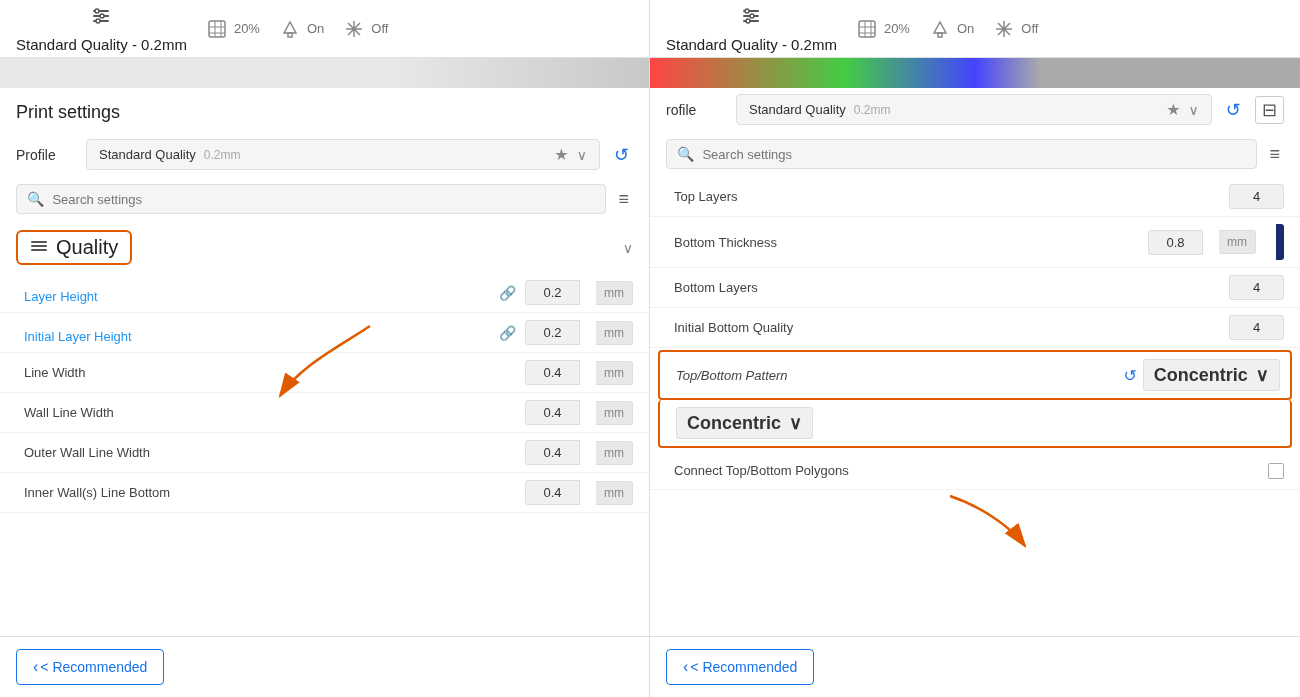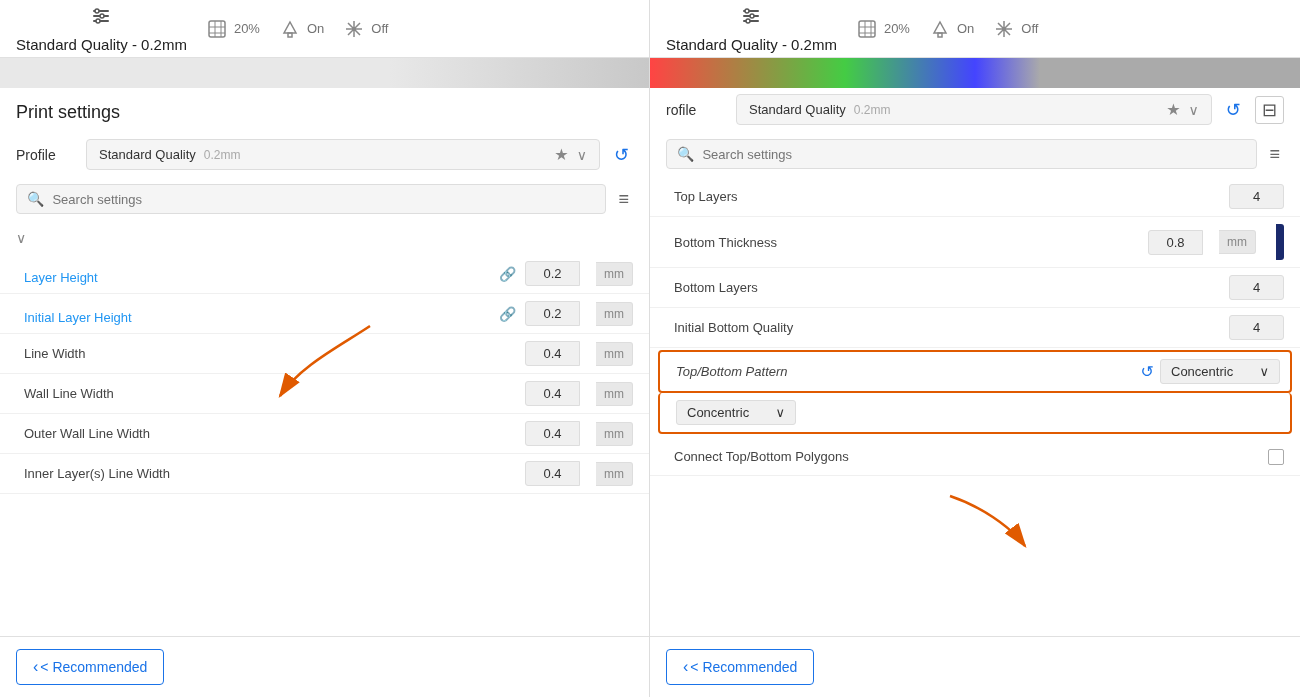--- a/index.html
+++ b/index.html
@@ -238,27 +238,28 @@
       border-radius: 0 3px 3px 0;
       padding: 4px 8px;
       font-size: 12px;
       color: #888;
     }
     .setting-value-dropdown {
       background: #f0f0f0;
       border: 1px solid #ddd;
       border-radius: 3px;
       padding: 4px 10px;
-      font-size: 13px;
+      font-size: 18px;
       color: #333;
       min-width: 120px;
       display: flex;
       align-items: center;
       justify-content: space-between;
       gap: 8px;
+      font-weight: bold;
     }
     .setting-value-number {
       background: #f0f0f0;
       border: 1px solid #ddd;
       border-radius: 3px;
       padding: 4px 10px;
       font-size: 13px;
       color: #333;
       min-width: 55px;
       text-align: center;
@@ -392,20 +393,32 @@
     <div class="search-input-wrap">
       <span style="font-size:14px;color:#aaa;">🔍</span>
       <input class="search-input" type="text" placeholder="Search settings" style="">
     </div>
     <button class="hamburger-btn">≡</button>
   </div>
 
   <div class="settings-list">
 
     <div class="section-header">
+      <div class="section-header-left">
+        <div class="quality-box">
+          <span style="font-size:16px;color:#555;">
+            <svg width="18" height="18" viewBox="0 0 18 18" fill="none">
+              <rect x="1" y="4" width="16" height="2" rx="1" fill="#555"></rect>
+              <rect x="1" y="8" width="16" height="2" rx="1" fill="#555"></rect>
+              <rect x="1" y="12" width="16" height="2" rx="1" fill="#555"></rect>
+            </svg>
+          </span>
+          <span class="quality-label">Quality</span>
+        </div>
+      </div>
       <span class="section-chevron">∨</span>
     </div>
 
     <div class="setting-row">
       <span class="setting-name blue">Layer Height</span>
       <span class="link-icon">🔗</span>
       <div class="setting-value-wrap">
         <span class="setting-value">0.2</span>
         <span class="setting-unit">mm</span>
       </div>
@@ -438,21 +451,21 @@
 
     <div class="setting-row">
       <span class="setting-name">Outer Wall Line Width</span>
       <div class="setting-value-wrap">
         <span class="setting-value">0.4</span>
         <span class="setting-unit">mm</span>
       </div>
     </div>
 
     <div class="setting-row">
-      <span class="setting-name">Inner Layer(s) Line Width</span>
+      <span class="setting-name">Inner Wall(s) Line Bottom</span>
       <div class="setting-value-wrap">
         <span class="setting-value">0.4</span>
         <span class="setting-unit">mm</span>
       </div>
     </div>
   </div>
 
   <div style="position:relative;height:0;">
     <svg class="arrow-svg" style="top:-330px;left:220px;" width="200" height="120">
       <defs>

